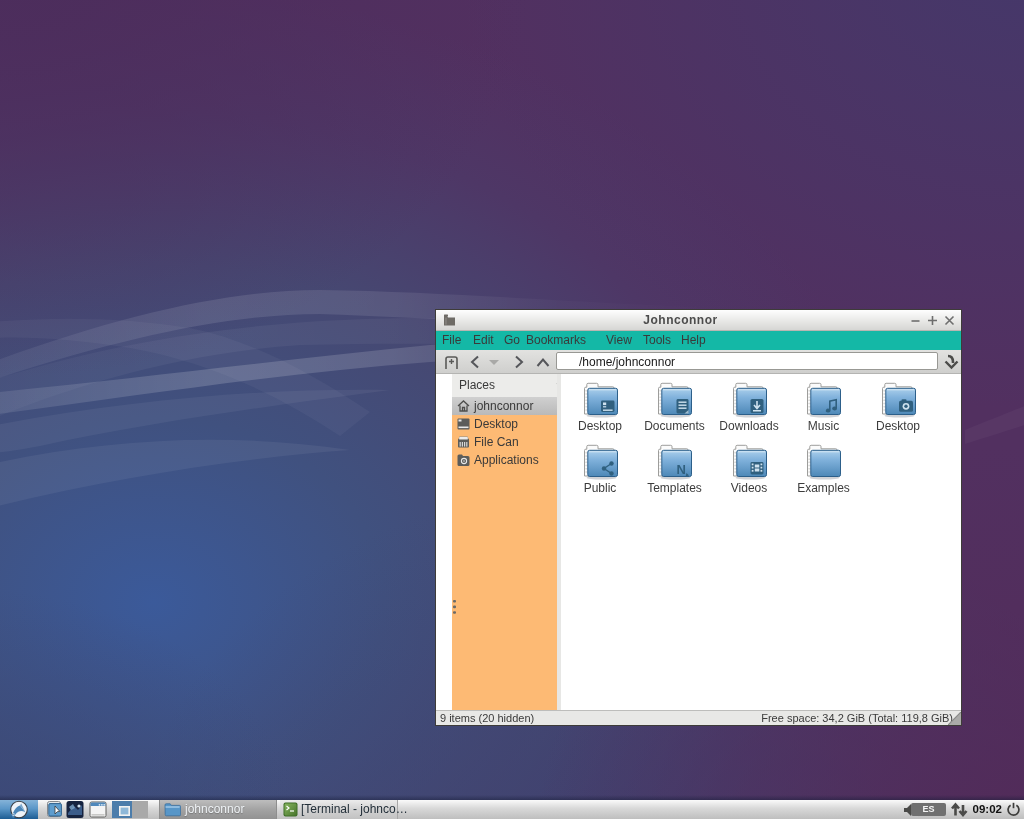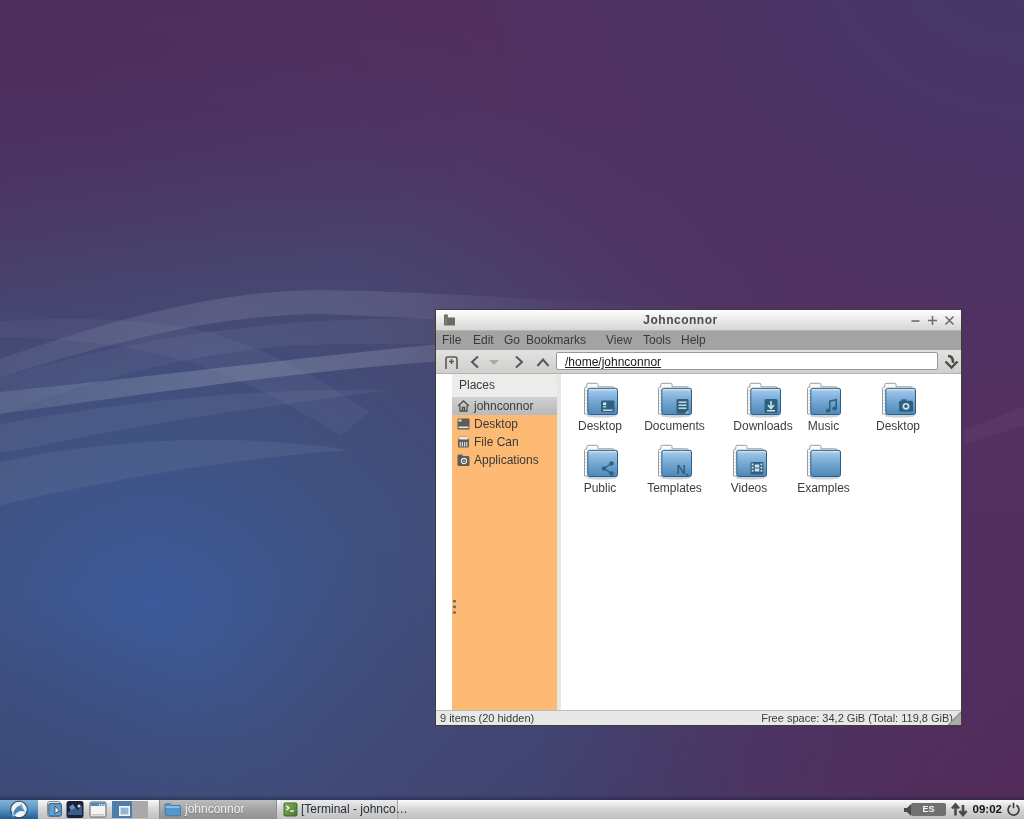--- a/index.html
+++ b/index.html
@@ -9,27 +9,27 @@
 
 #win{position:absolute;left:435px;top:309px;width:527px;height:417px;
  border:1px solid #3e3c39;background:#fff;box-sizing:border-box;}
 #titlebar{position:absolute;left:0;top:0;width:100%;height:21px;
  background:linear-gradient(#fefefe,#e6e6e4 60%,#d6d6d4);
  border-bottom:1px solid #b8b6b2;box-sizing:border-box;}
 #title{position:absolute;left:0;right:36px;top:3px;text-align:center;
  font-size:12px;font-weight:bold;color:#4c4c4c;letter-spacing:0.5px;}
 #wbtns{position:absolute;right:6px;top:0;height:21px;display:flex;align-items:center;gap:6px;color:#6e6e6e;}
 #menubar{position:absolute;left:0;top:21px;width:100%;height:19px;
- background:#a3a3a3;font-size:12px;color:#3a3a3a;text-align:right;}
+ background:#14b8a6;font-size:12px;color:#3a3a3a;text-align:right;}
 #menubar span{position:absolute;top:2px;}
 #toolbar{position:absolute;left:0;top:40px;width:100%;height:24px;
  background:linear-gradient(#e2e2e0,#cfcfcd);border-bottom:1px solid #b4b4b2;box-sizing:border-box;}
 #addr{position:absolute;left:120px;top:2px;width:382px;height:18px;
  background:#fff;border:1px solid #989894;border-radius:2px;
- font-size:12px;color:#1a1a1a;line-height:18px;padding-left:8px;box-sizing:border-box;text-decoration:underline;}
+ font-size:12px;color:#1a1a1a;line-height:18px;padding-left:22px;box-sizing:border-box;}
 #wbody{position:absolute;left:0;top:64px;width:525px;height:336px;background:#fff;}
 #side{position:absolute;left:16px;top:0;width:121px;height:336px;background:#fdba74;font-size:12px;color:#3a3a3a;}
 #phead{position:absolute;left:0;top:0;width:121px;height:23px;background:#ececea;line-height:23px;}
 #phead span{margin-left:7px;}
 .prow{position:absolute;left:0;width:121px;height:18px;line-height:18px;}
 .prow .ic{position:absolute;left:5px;top:3px;}
 .prow .tx{position:absolute;left:22px;}
 #splitter{position:absolute;left:121px;top:0;width:4px;height:336px;background:#e7e7e5;}
 #cont{position:absolute;left:125px;top:0;width:400px;height:336px;background:#fff;}
 .fi{position:absolute;width:66px;text-align:center;}
@@ -280,21 +280,21 @@
             <g transform="translate(1.5,5)">
               <rect x="19" y="12" width="12" height="14.5" rx="1.4" fill="#30607f"></rect>
               <rect x="21" y="14.5" width="8" height="1.4" fill="#cfe2ef"></rect>
               <rect x="21" y="17.5" width="8" height="1.4" fill="#cfe2ef"></rect>
               <rect x="21" y="20.5" width="8" height="1.4" fill="#cfe2ef"></rect>
               <path d="M27,26.5 l4,-3.5 v3.5 z" fill="#cfe2ef" opacity="0.7"></path>
             </g>
           </svg>
           <div class="lbl">Documents</div>
         </div>
-        <div class="fi" style="left:169px;top:8px">
+        <div class="fi" style="left:155px;top:8px">
           <svg width="37" height="36" viewBox="0 0 37 36">
             <defs>
               <linearGradient id="fgdownloads" x1="0" y1="0" x2="0" y2="1">
                 <stop offset="0" stop-color="#aacfeb"></stop>
                 <stop offset="0.35" stop-color="#81b2dc"></stop>
                 <stop offset="1" stop-color="#4d88b7"></stop>
               </linearGradient>
             </defs>
             <ellipse cx="19.5" cy="33.8" rx="15" ry="1.8" fill="rgba(40,50,70,0.22)"></ellipse>
             <path d="M2.5,32 V6.5 q0,-1.3 1.3,-1.3 h1 V2.6 q0,-1.3 1.3,-1.3 h8.6 q1.3,0 1.3,1.3 v2.2 h14.8 q1.3,0 1.3,1.3 V32 z" fill="#fbfbfb" stroke="#9d9d9b" stroke-width="1"></path>

